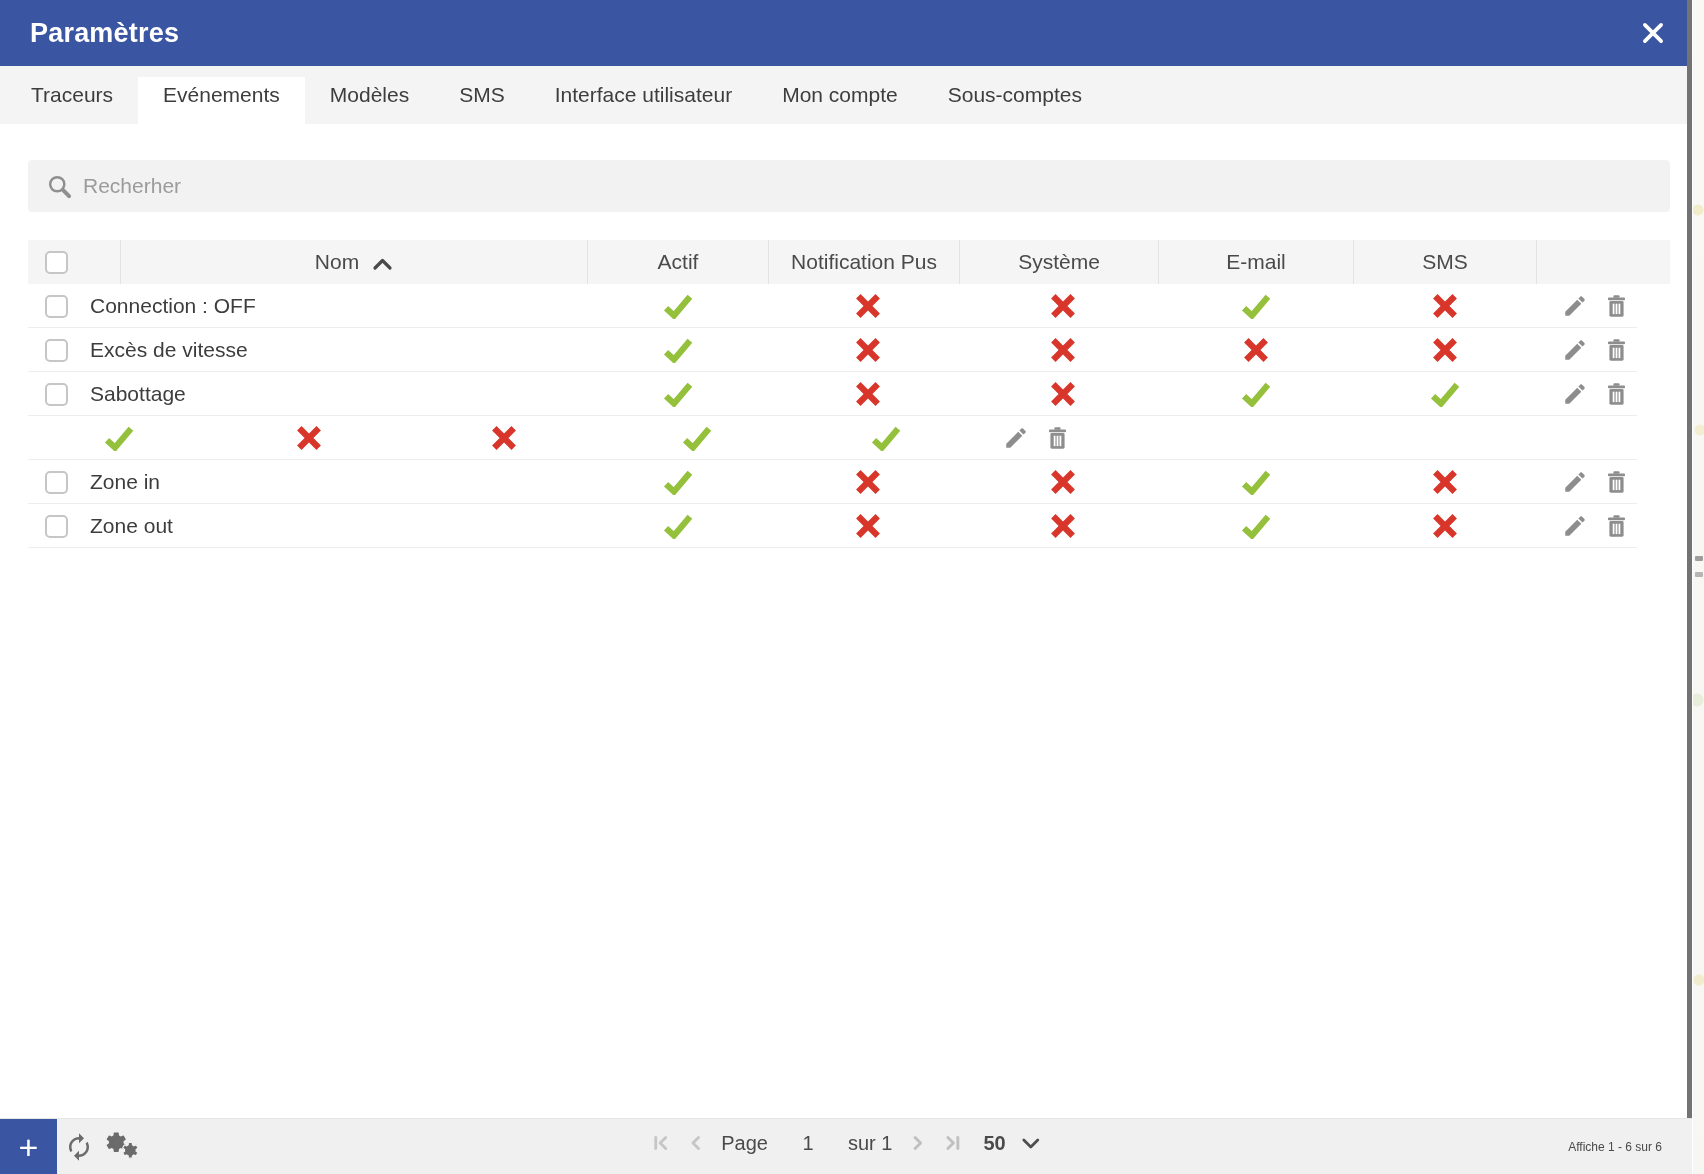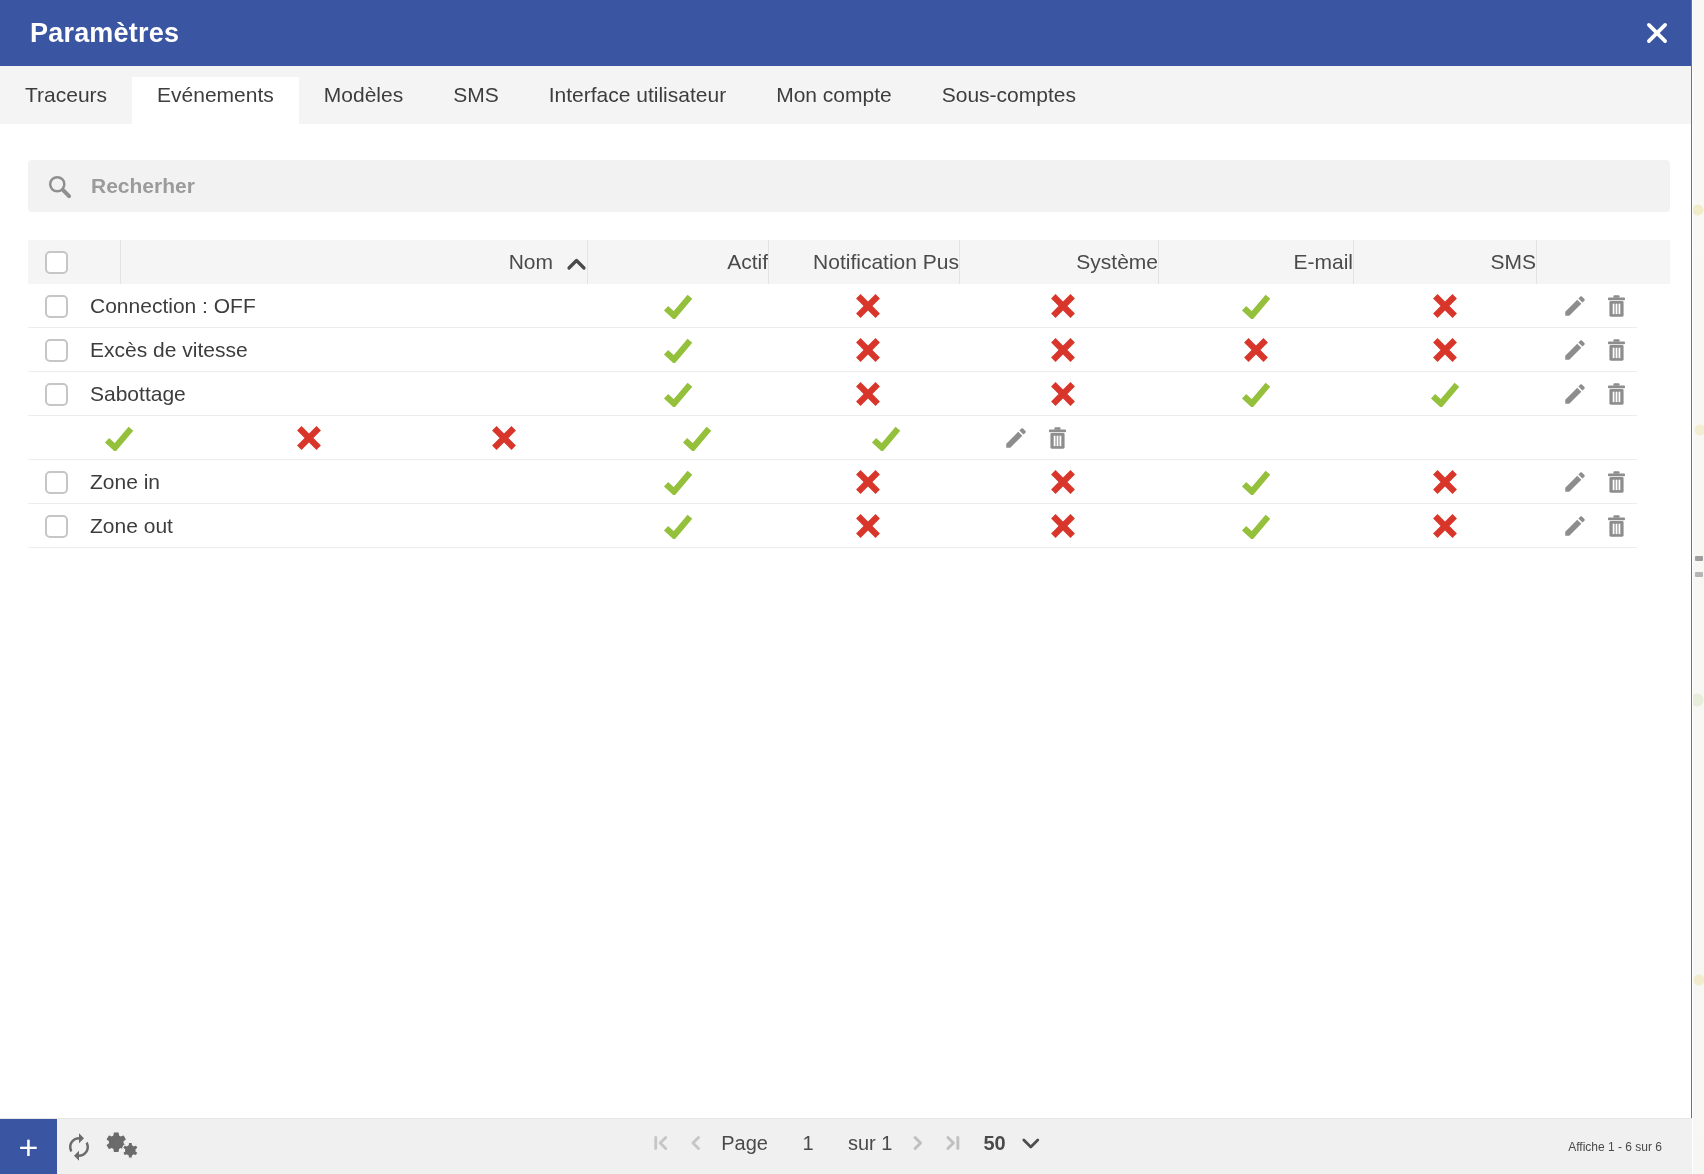--- a/index.html
+++ b/index.html
@@ -10,40 +10,40 @@
   .bg-strip{position:absolute;left:1693px;top:0;width:11px;height:1174px;
     background:
       radial-gradient(circle at 5px 210px,#f1ecca 0 5px,transparent 6px),
       radial-gradient(circle at 7px 430px,#f3eed2 0 5px,transparent 6px),
       radial-gradient(circle at 4px 700px,#e7eedb 0 6px,transparent 7px),
       radial-gradient(circle at 6px 980px,#f1eccd 0 5px,transparent 6px),
       linear-gradient(#f8f8f5,#f6f6f2);}
   .bg-strip .mark{position:absolute;left:2px;width:8px;height:5px;background:#9e9e9e;border-radius:1px;}
   .bg-strip .m1{top:556px;} .bg-strip .m2{top:572px;background:#b5b5b5;}
 
-  .dialog{position:absolute;left:0;top:0;width:1692px;height:1174px;background:#fff;border-right:1px solid #737373;box-sizing:border-box;}
+  .dialog{position:absolute;left:0;top:0;width:1692px;height:1174px;background:#fff;border-right:5px solid #737373;box-sizing:border-box;}
 
   
   .titlebar{position:absolute;left:0;top:0;width:100%;height:66px;background:var(--header-blue,#3a55a1);}
   .title{position:absolute;left:30px;top:0;height:66px;display:flex;align-items:center;color:#fff;font-size:27px;font-weight:700;letter-spacing:.2px;}
   .close-btn{position:absolute;right:14px;top:13px;width:40px;height:40px;display:flex;align-items:center;justify-content:center;cursor:pointer;}
 
   
-  .tabbar{position:absolute;left:0;top:66px;width:100%;height:58px;background:#f4f4f4;display:flex;box-sizing:border-box;}
+  .tabbar{position:absolute;left:0;top:66px;width:100%;height:58px;background:#f4f4f4;display:flex;padding-left:6px;box-sizing:border-box;}
   .tab{display:flex;align-items:center;padding:0 25px;font-size:21px;color:#3d3d3d;cursor:pointer;white-space:nowrap;}
   .tab.active{background:linear-gradient(to bottom,rgba(255,255,255,0) 11px,#fff 11px);}
 
   
   .searchbox{position:absolute;left:28px;top:160px;width:1642px;height:52px;background:#f2f2f2;border-radius:4px;display:flex;align-items:center;box-sizing:border-box;padding-left:18px;}
-  .searchbox input{flex:1;margin-left:16px;margin-right:20px;border:none;outline:none;background:transparent;font-size:21px;color:#444;font-family:inherit;font-weight:bold;}
+  .searchbox input{flex:1;margin-left:8px;margin-right:20px;border:none;outline:none;background:transparent;font-size:21px;color:#444;font-family:inherit;}
   .searchbox input::placeholder{color:#9b9b9b;}
 
   
   .grid-head{position:absolute;left:28px;top:240px;width:1642px;height:44px;background:#f5f5f5;display:flex;box-sizing:border-box;}
-  .hcell{display:flex;align-items:center;justify-content:flex-end;font-size:21px;color:#4a4a4a;box-sizing:border-box;height:100%;}
+  .hcell{display:flex;align-items:center;justify-content:center;font-size:21px;color:#4a4a4a;box-sizing:border-box;height:100%;}
   .hcell + .hcell{border-left:1px solid #e3e3e3;}
   .col-check{width:92px;justify-content:flex-start;padding-left:17px;}
   .col-name{width:467px;}
   .col-actif{width:181px;} .col-system{width:199px;} .col-push{width:191px;}
   .col-email{width:195px;} .col-sms{width:183px;} .col-actions{width:134px;}
   .sort-arrow{margin-left:13px;margin-top:3px;}
 
   
   .grid-body{position:absolute;left:28px;top:284px;width:1642px;}
   .tr{position:relative;width:1642px;height:44px;display:flex;align-items:center;}

